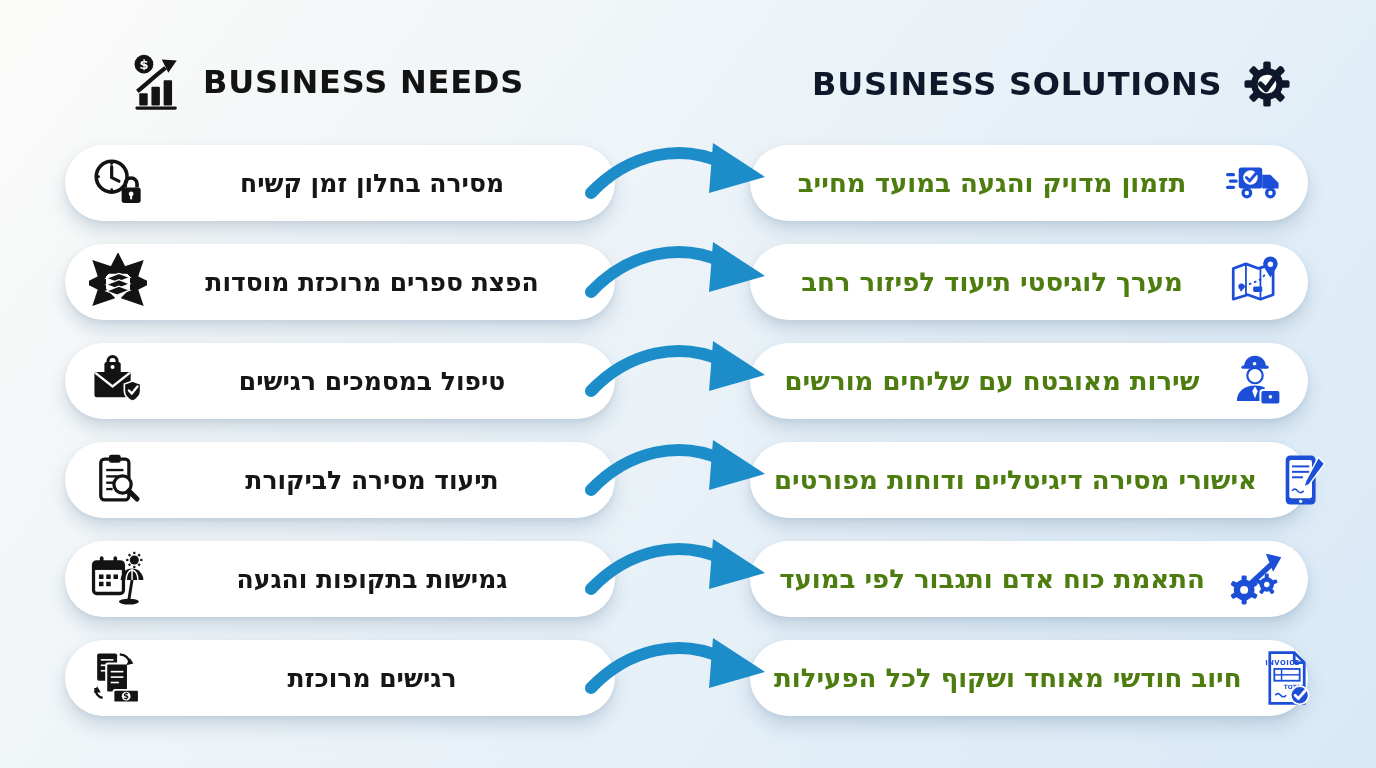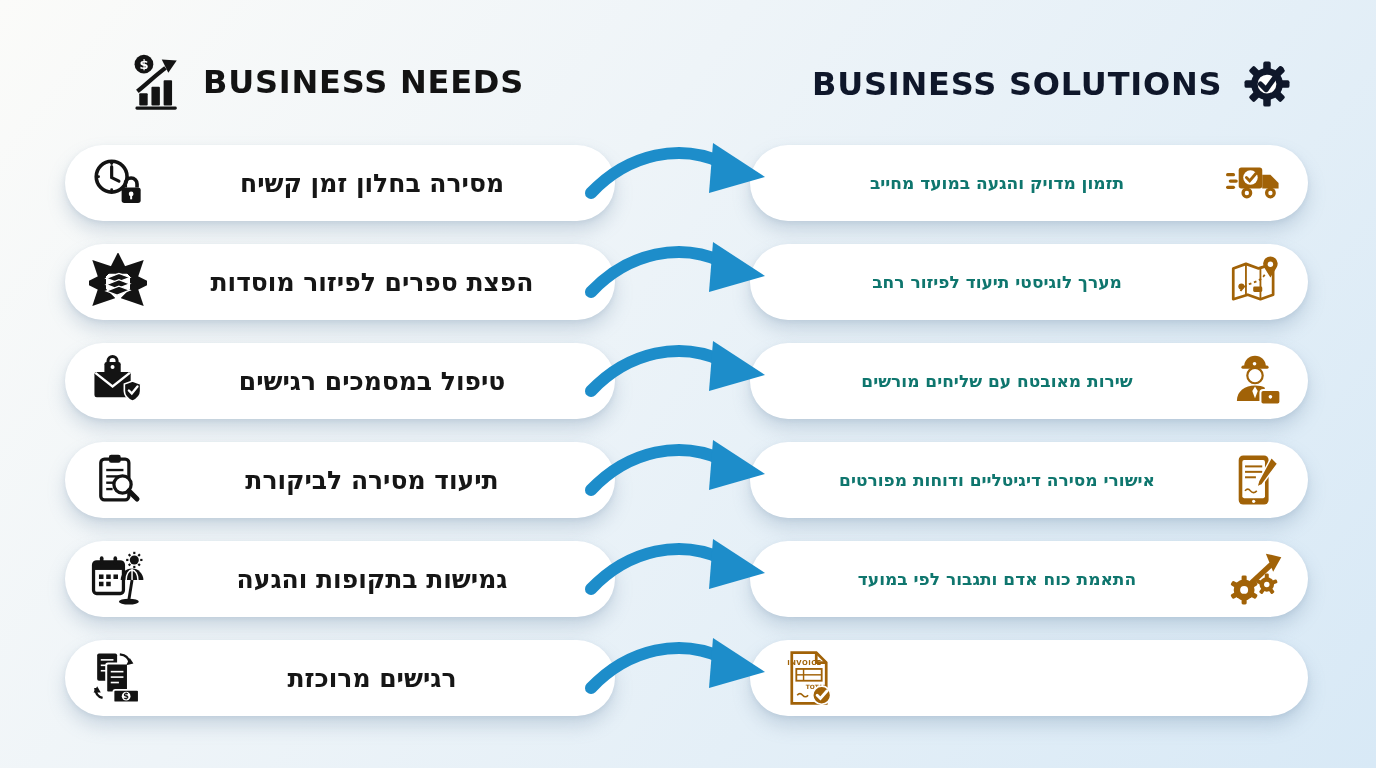--- a/index.html
+++ b/index.html
@@ -20,24 +20,24 @@
   
   .rows{position:absolute;top:145px;left:0;width:1376px;}
   .row{display:grid;grid-template-columns:550px 135px 558px;margin:0 0 23px 65px;height:76px;position:relative;}
   .pill{
     background:#fff;border-radius:40px;display:flex;align-items:center;
     padding:0 24px;box-shadow:0 10px 18px rgba(110,140,170,.28),0 2px 5px rgba(110,140,170,.14);
     position:relative;z-index:1;
   }
   .pill .txt{flex:1;text-align:center;font-weight:700;white-space:nowrap;}
   .need .txt{color:#161616;font-size:25px;}
-  .sol  .txt{color:#0f766e;font-size:17px;}
+  .sol  .txt{color:#4d7c0f;font-size:26px;}
   .picon{width:58px;height:58px;flex:0 0 auto;}
   .need .picon{color:#131313;margin-right:6px;}
-  .sol  .picon{color:#a16207;margin-left:6px;}
+  .sol  .picon{color:#1d4ed8;margin-left:16px;}
 
   
   .amid{position:relative;z-index:3;}
   .amid svg{position:absolute;left:-34px;top:-16px;width:200px;height:92px;color:#1d8dca;}
 
   svg{display:block;}
 </style>
 </head>
 <body>
 
@@ -155,21 +155,21 @@
               <line x1="17" y1="45" x2="10" y2="52"></line>
               <line x1="47" y1="45" x2="54" y2="52"></line>
             </g>
             <g fill="#131313" stroke="#fff" stroke-width="1.4">
               <path d="M19 28 L33 22.5 L45 27 L31 32.5 Z"></path>
               <path d="M19 35 L33 29.5 L45 34 L31 39.5 Z"></path>
               <path d="M19 42 L33 36.5 L45 41 L31 46.5 Z"></path>
             </g>
           </svg>
         </span>
-        <span class="txt" dir="rtl">הפצת ספרים לפיזור מוסדות</span>
+        <span class="txt" dir="rtl">הפצת ספרים מרוכזת מוסדות</span>
       </div>
       <div class="amid">
         <svg viewBox="0 0 200 92">
           <path d="M10 64 C 48 24, 100 14, 142 34" stroke="currentColor" stroke-width="12" fill="none" stroke-linecap="round"></path>
           <polygon points="132,14 184,48 128,64" fill="currentColor"></polygon>
         </svg>
       </div>
       <div class="pill sol">
         <span class="txt" dir="rtl">מערך לוגיסטי תיעוד לפיזור רחב</span>
         <span class="picon">
@@ -383,20 +383,21 @@
         </span>
         <span class="txt" dir="rtl">רגישים מרוכזת</span>
       </div>
       <div class="amid">
         <svg viewBox="0 0 200 92">
           <path d="M10 64 C 48 24, 100 14, 142 34" stroke="currentColor" stroke-width="12" fill="none" stroke-linecap="round"></path>
           <polygon points="132,14 184,48 128,64" fill="currentColor"></polygon>
         </svg>
       </div>
       <div class="pill sol">
+        <span class="txt" dir="rtl">חיוב חודשי מאוחד ושקוף לכל הפעילות</span>
         <span class="picon">
           <svg viewBox="0 0 64 64">
             <path d="M13 4 h27 l11 11 v45 H13 Z" fill="#fff" stroke="currentColor" stroke-width="3"></path>
             <path d="M40 4 v11 h11" fill="none" stroke="currentColor" stroke-width="3"></path>
             <text x="27" y="18" font-size="7.5" font-weight="bold" fill="currentColor" text-anchor="middle" letter-spacing="0.5">INVOICE</text>
             <rect x="18" y="22" width="28" height="13" fill="none" stroke="currentColor" stroke-width="2"></rect>
             <line x1="18" y1="28.5" x2="46" y2="28.5" stroke="currentColor" stroke-width="1.6"></line>
             <line x1="26" y1="22" x2="26" y2="35" stroke="currentColor" stroke-width="1.6"></line>
             <text x="40" y="44" font-size="6.5" font-weight="bold" fill="currentColor" text-anchor="middle">TOTAL</text>
             <path d="M19 51 q3 -3.5 6 0 t6 0" stroke="currentColor" stroke-width="1.8" fill="none"></path>

